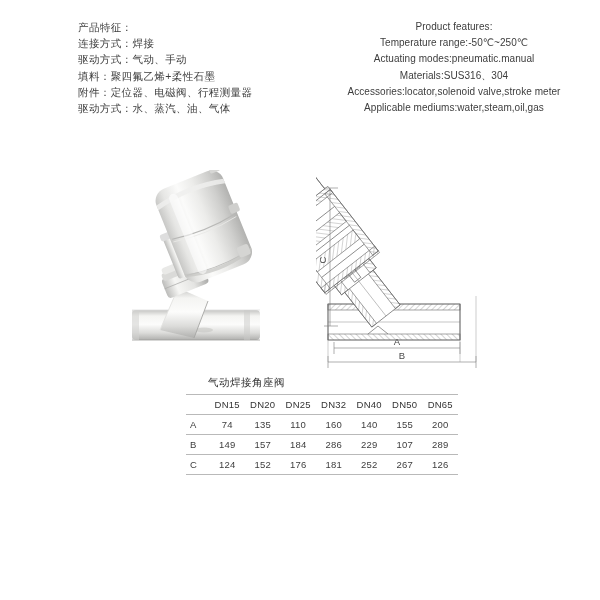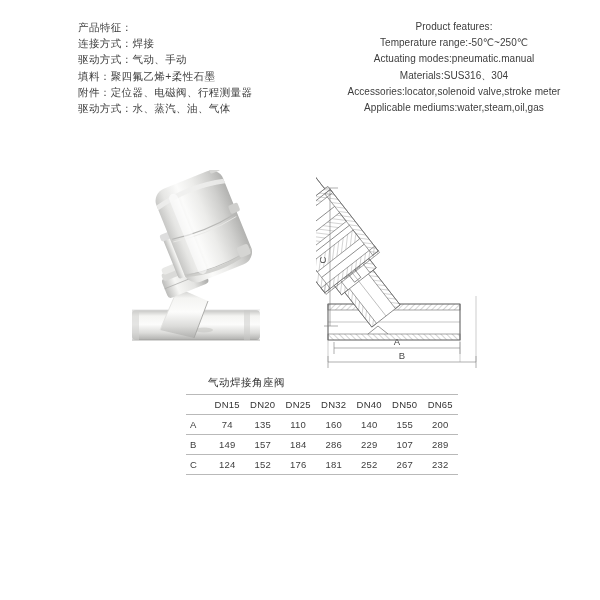--- a/index.html
+++ b/index.html
@@ -290,19 +290,19 @@
           <td>289</td>
         </tr>
         <tr class="last">
           <td class="rowlab">C</td>
           <td>124</td>
           <td>152</td>
           <td>176</td>
           <td>181</td>
           <td>252</td>
           <td>267</td>
-          <td>232</td>
+          <td>126</td>
         </tr>
       </tbody>
     </table>
   </div>
 
 </div>
 
 </body></html>

